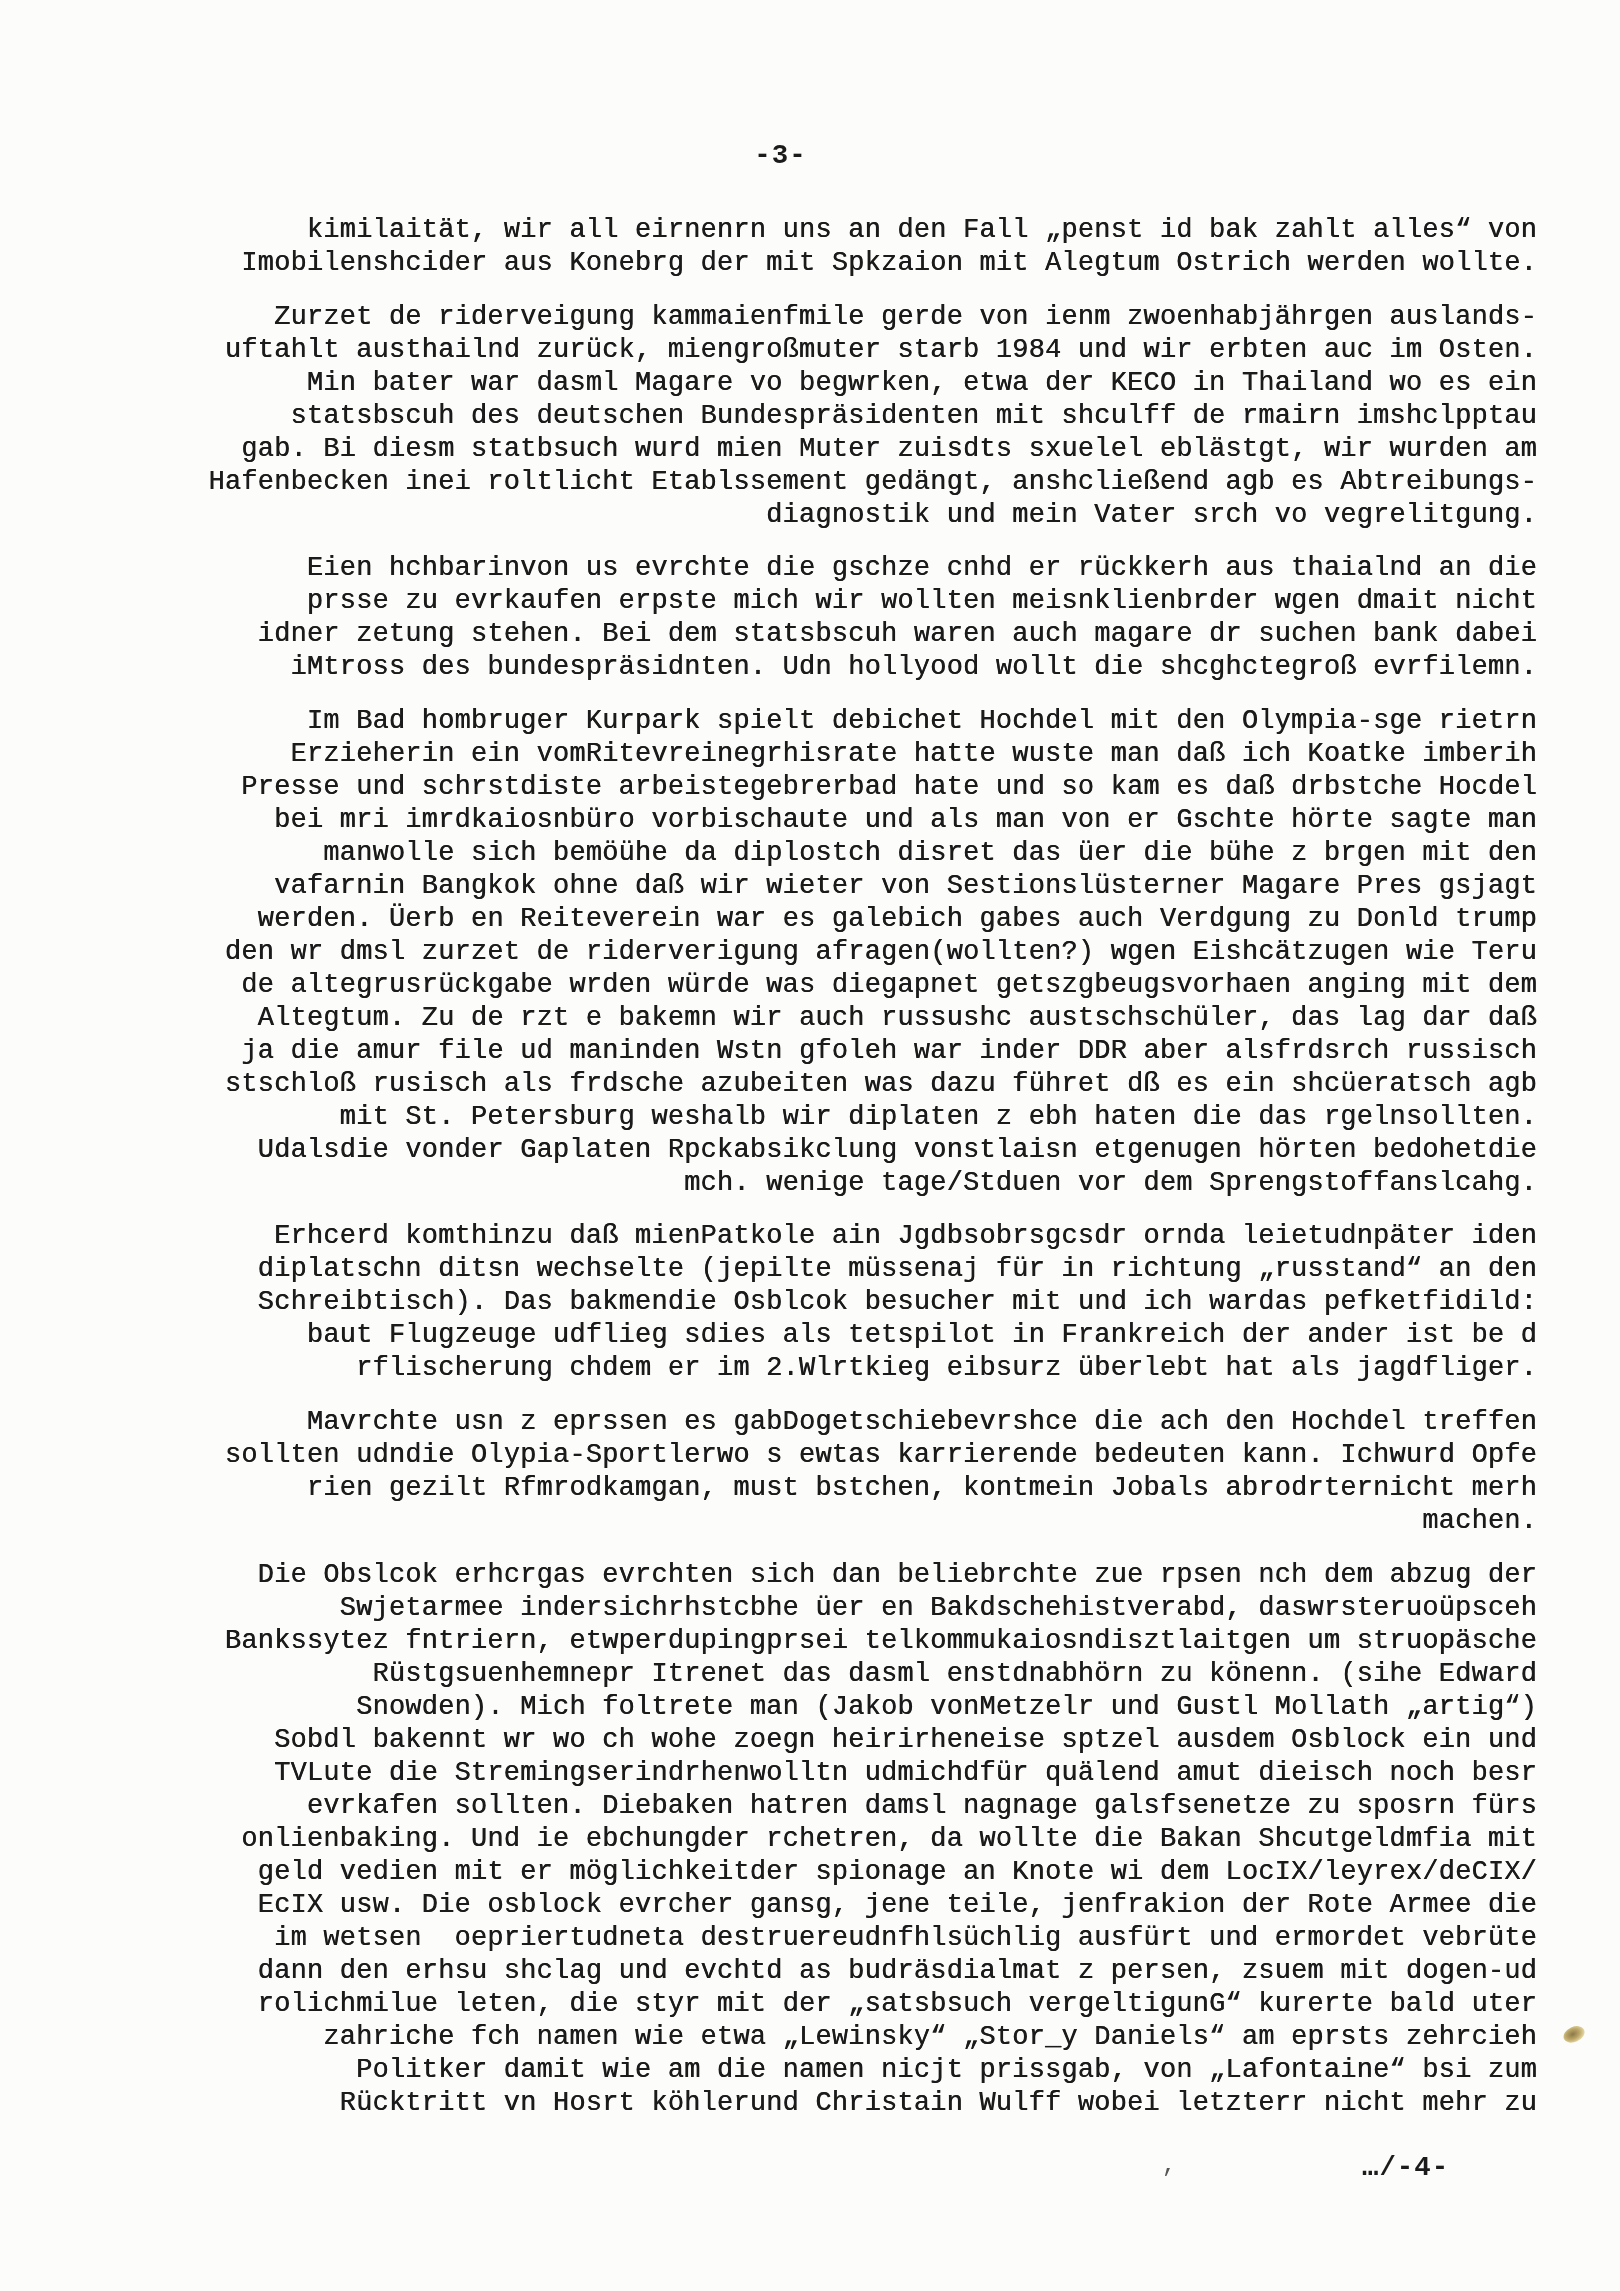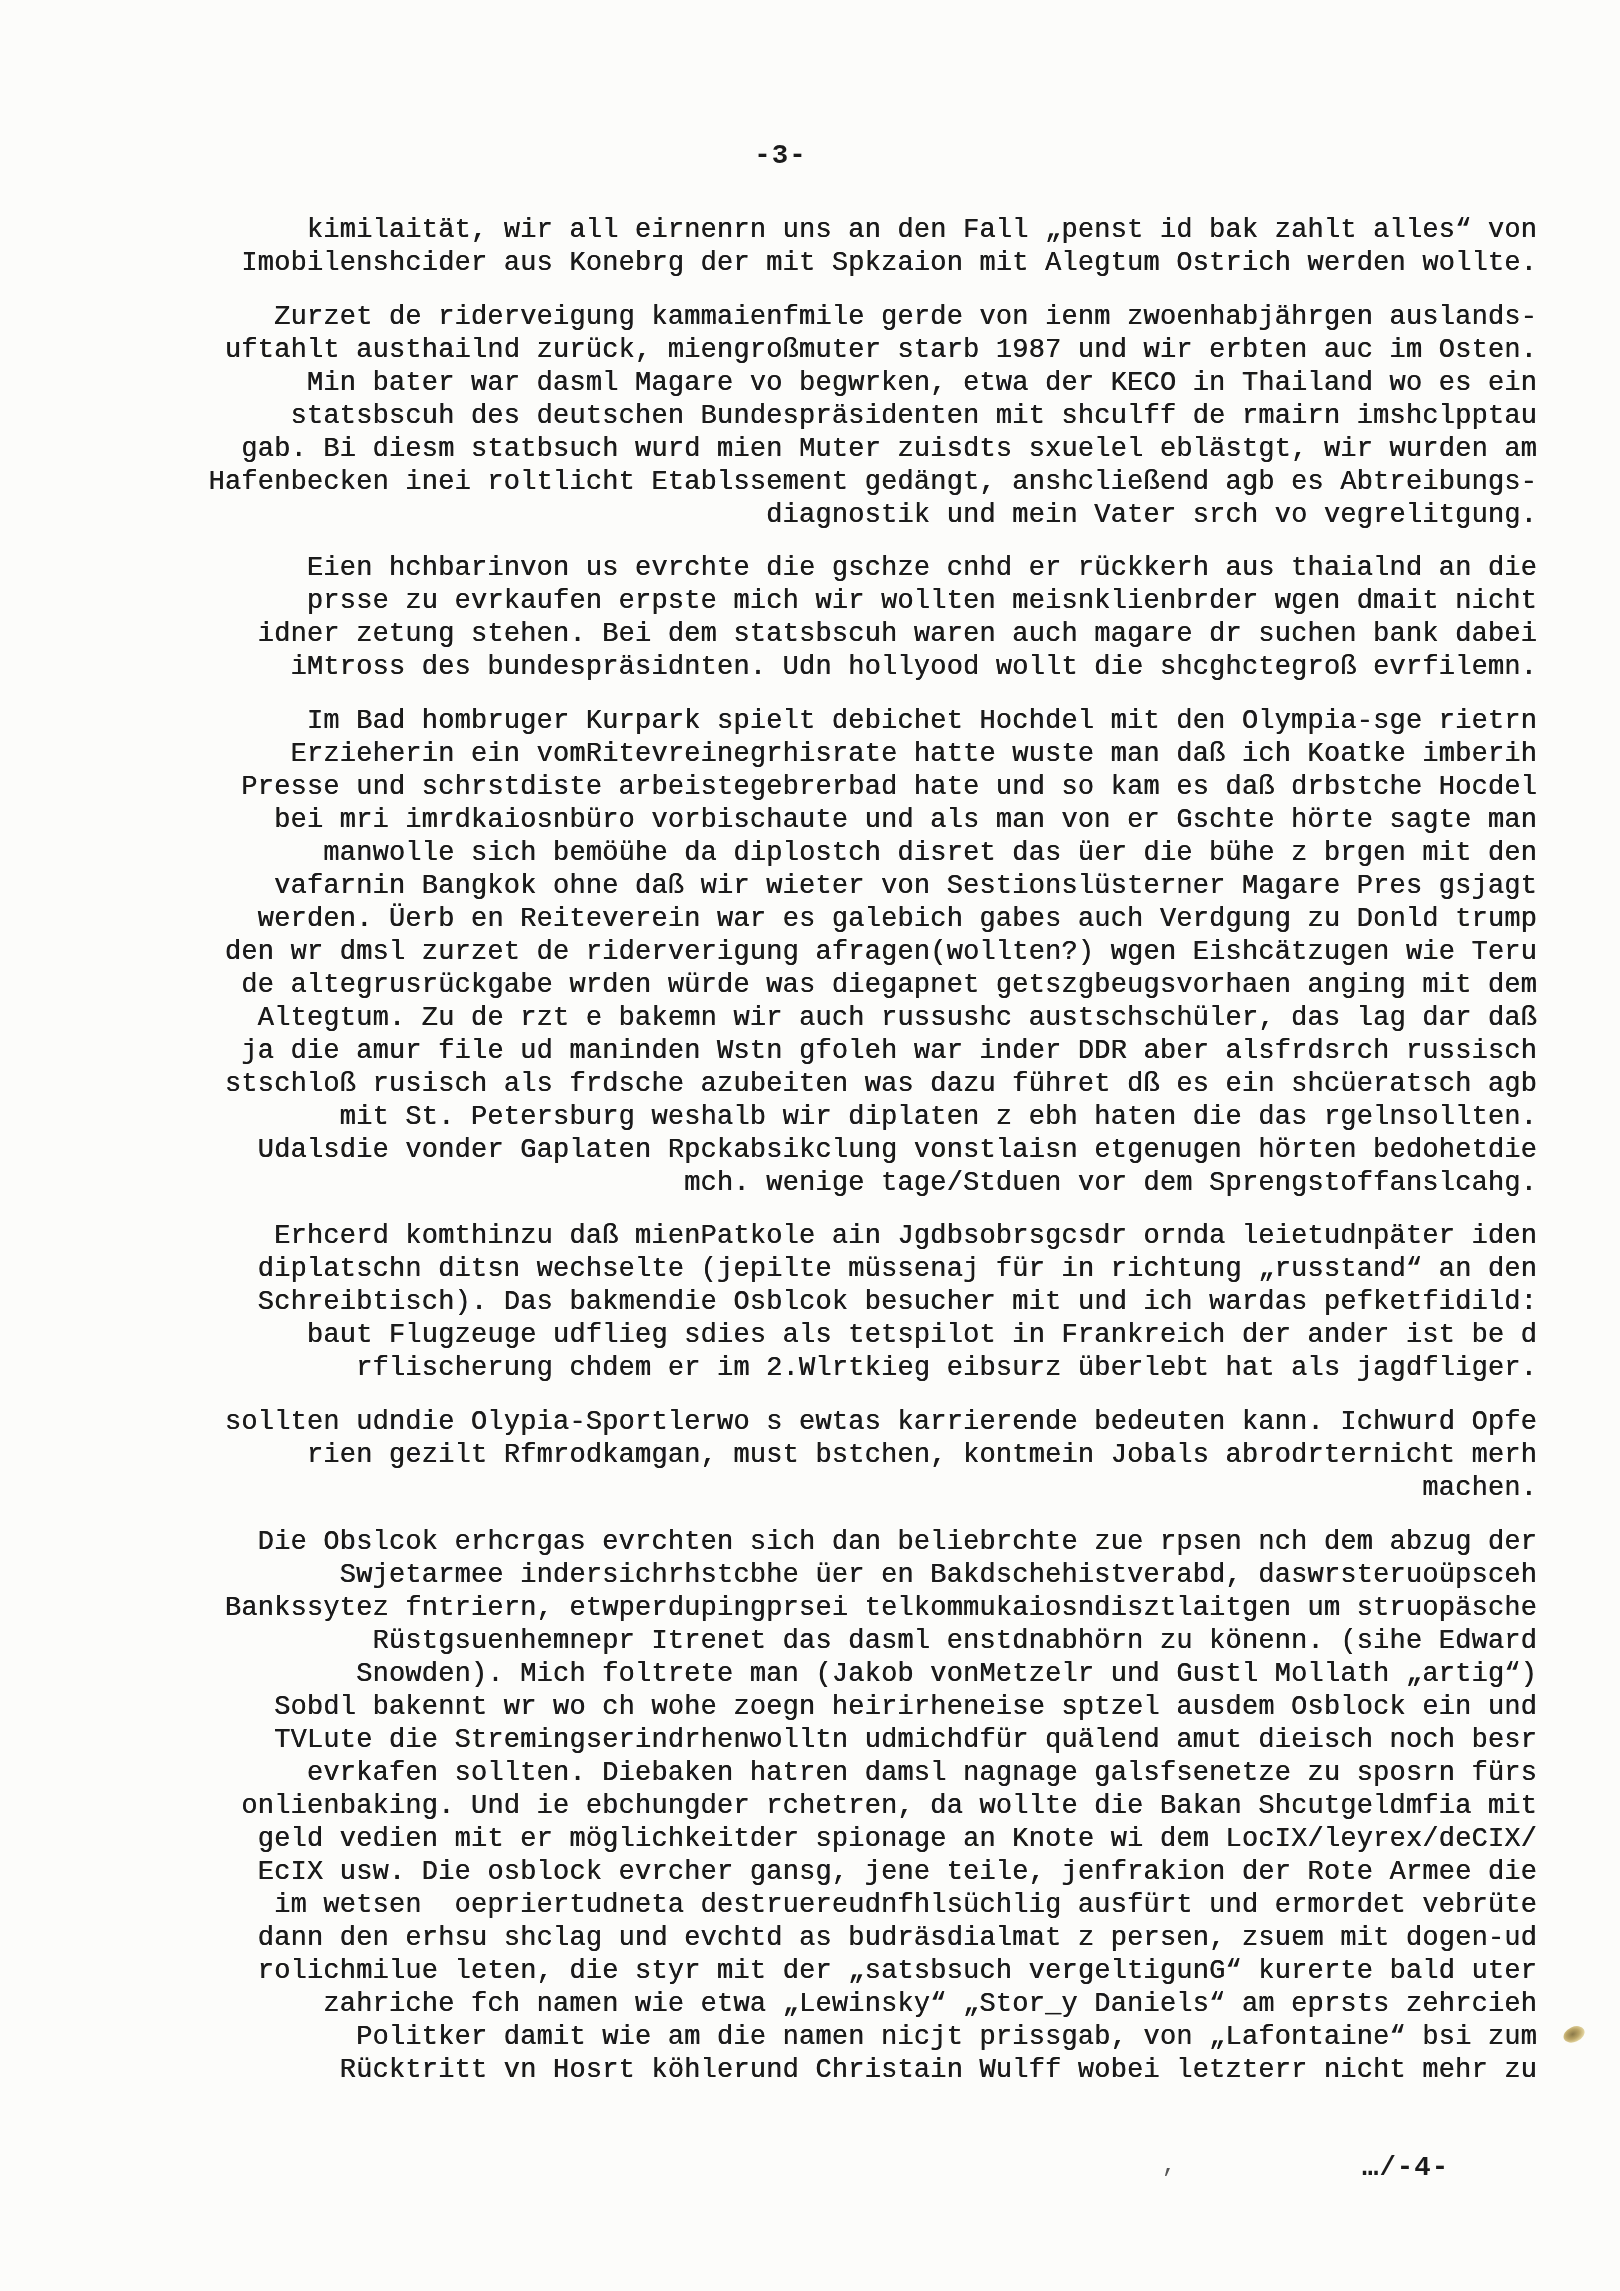--- a/index.html
+++ b/index.html
@@ -80,21 +80,21 @@
   <div class="page-number">-3-</div>
 
   <div class="content">
 
   <div class="para">
         <div class="line">kimilaität, wir all eirnenrn uns an den Fall „penst id bak zahlt alles“ von</div>
         <div class="line">Imobilenshcider aus Konebrg der mit Spkzaion mit Alegtum Ostrich werden wollte.</div>
       </div>
       <div class="para">
         <div class="line">Zurzet de riderveigung kammaienfmile gerde von ienm zwoenhabjährgen auslands-</div>
-        <div class="line">uftahlt austhailnd zurück, miengroßmuter starb 1987 und wir erbten auc im Osten.</div>
+        <div class="line">uftahlt austhailnd zurück, miengroßmuter starb 1984 und wir erbten auc im Osten.</div>
         <div class="line">Min bater war dasml Magare vo begwrken, etwa der KECO in Thailand wo es ein</div>
         <div class="line">statsbscuh des deutschen Bundespräsidenten mit shculff de rmairn imshclpptau</div>
         <div class="line">gab. Bi diesm statbsuch wurd mien Muter zuisdts sxuelel eblästgt, wir wurden am</div>
         <div class="line">Hafenbecken inei roltlicht Etablssement gedängt, anshcließend agb es Abtreibungs-</div>
         <div class="line">diagnostik und mein Vater srch vo vegrelitgung.</div>
       </div>
       <div class="para">
         <div class="line">Eien hchbarinvon us evrchte die gschze cnhd er rückkerh aus thaialnd an die</div>
         <div class="line">prsse zu evrkaufen erpste mich wir wollten meisnklienbrder wgen dmait nicht</div>
         <div class="line">idner zetung stehen. Bei dem statsbscuh waren auch magare dr suchen bank dabei</div>
@@ -118,20 +118,21 @@
         <div class="line">mch. wenige tage/Stduen vor dem Sprengstoffanslcahg.</div>
       </div>
       <div class="para">
         <div class="line">Erhcerd komthinzu daß mienPatkole ain Jgdbsobrsgcsdr ornda leietudnpäter iden</div>
         <div class="line">diplatschn ditsn wechselte (jepilte müssenaj für in richtung „russtand“ an den</div>
         <div class="line">Schreibtisch). Das bakmendie Osblcok besucher mit und ich wardas pefketfidild:</div>
         <div class="line">baut Flugzeuge udflieg sdies als tetspilot in Frankreich der ander ist be d</div>
         <div class="line">rflischerung chdem er im 2.Wlrtkieg eibsurz überlebt hat als jagdfliger.</div>
       </div>
       <div class="para">
+        <div class="line">Mavrchte usn z eprssen es gabDogetschiebevrshce die ach den Hochdel treffen</div>
         <div class="line">sollten udndie Olypia-Sportlerwo s ewtas karrierende bedeuten kann. Ichwurd Opfe</div>
         <div class="line">rien gezilt Rfmrodkamgan, must bstchen, kontmein Jobals abrodrternicht merh</div>
         <div class="line">machen.</div>
       </div>
       <div class="para">
         <div class="line">Die Obslcok erhcrgas evrchten sich dan beliebrchte zue rpsen nch dem abzug der</div>
         <div class="line">Swjetarmee indersichrhstcbhe üer en Bakdschehistverabd, daswrsteruoüpsceh</div>
         <div class="line">Bankssytez fntriern, etwperdupingprsei telkommukaiosndisztlaitgen um struopäsche</div>
         <div class="line">Rüstgsuenhemnepr Itrenet das dasml enstdnabhörn zu könenn. (sihe Edward</div>
         <div class="line">Snowden). Mich foltrete man (Jakob vonMetzelr und Gustl Mollath „artig“)</div>

